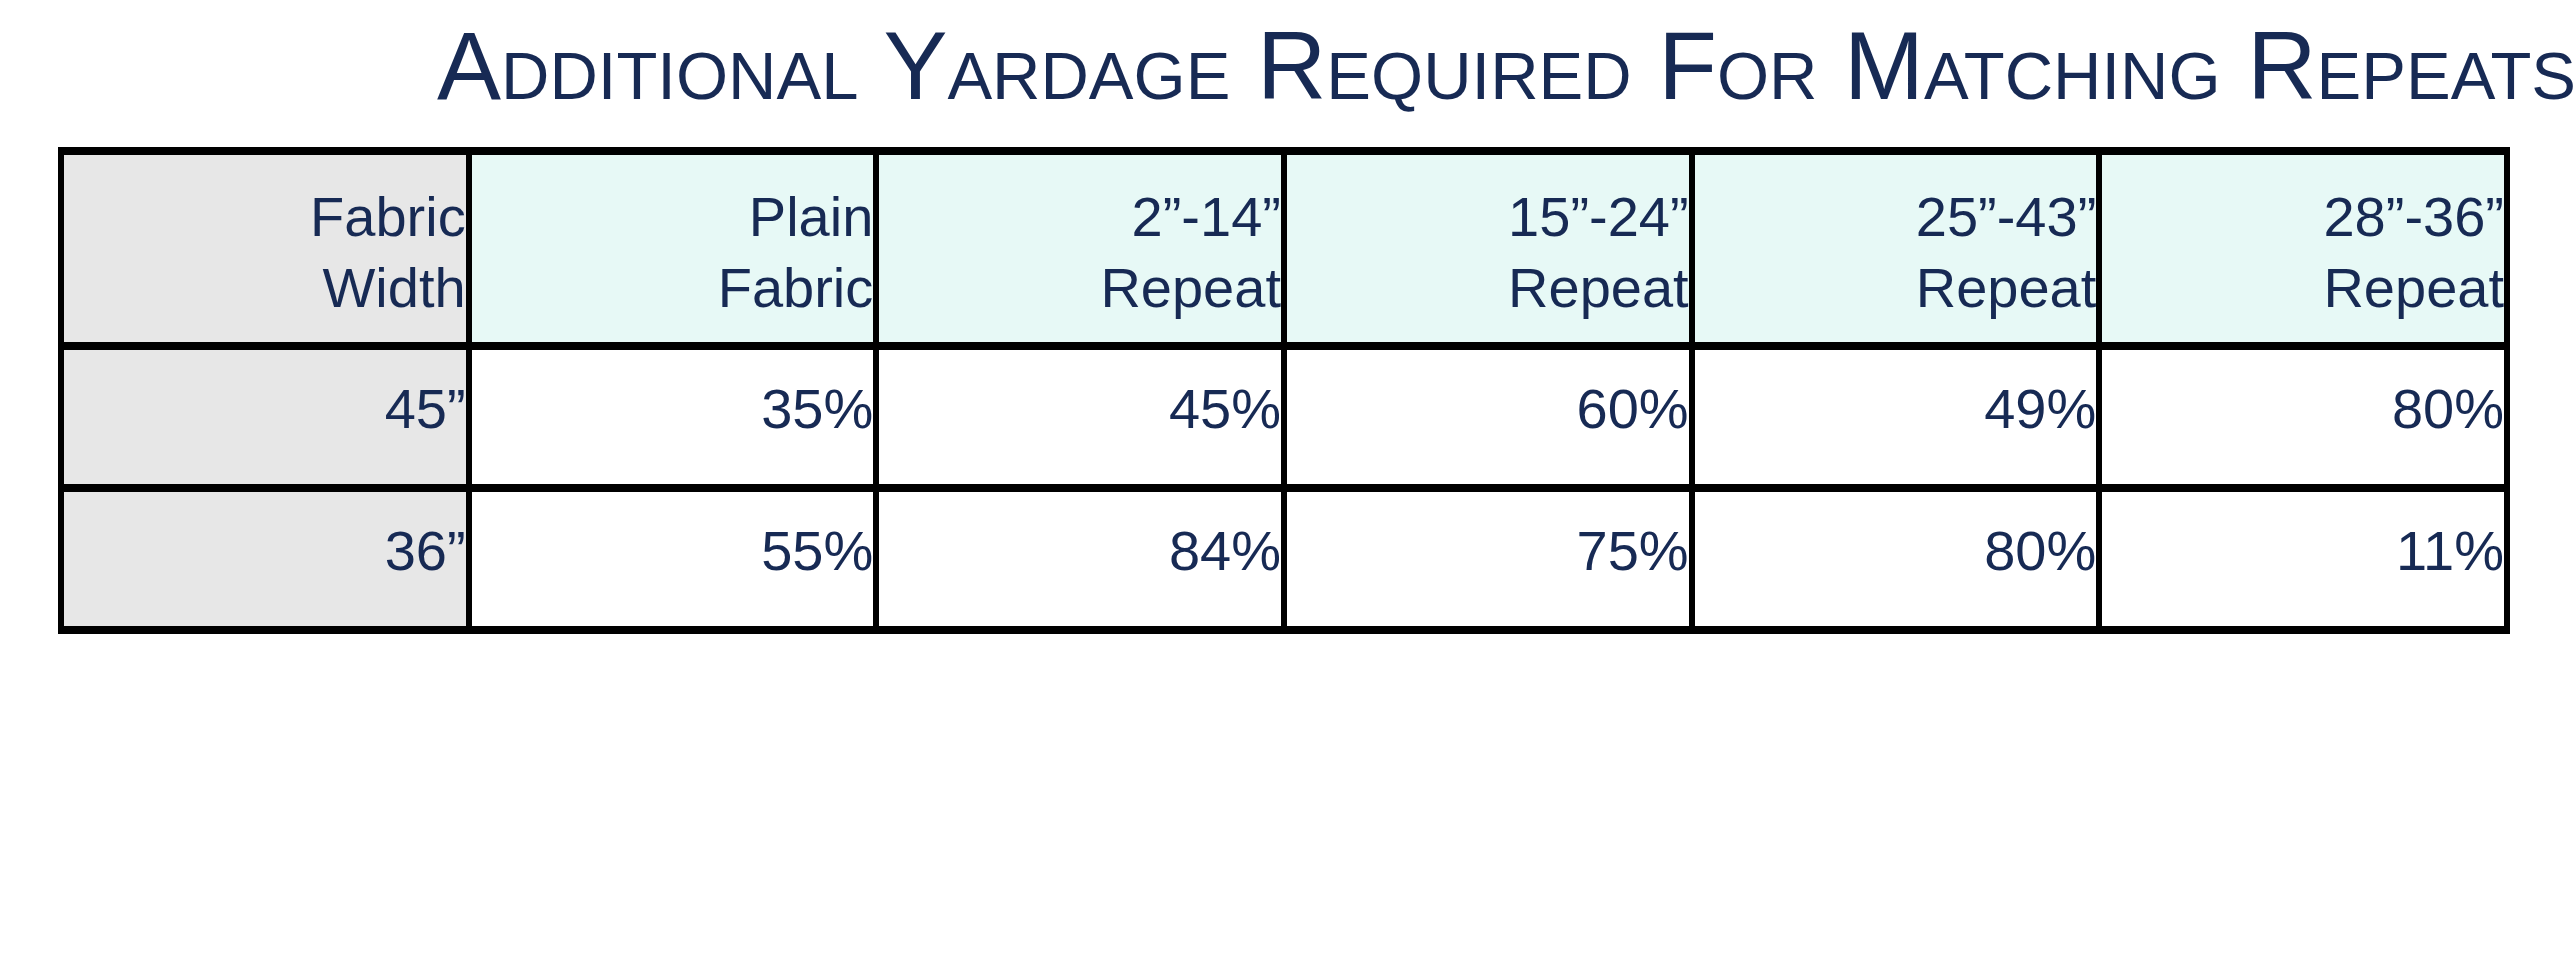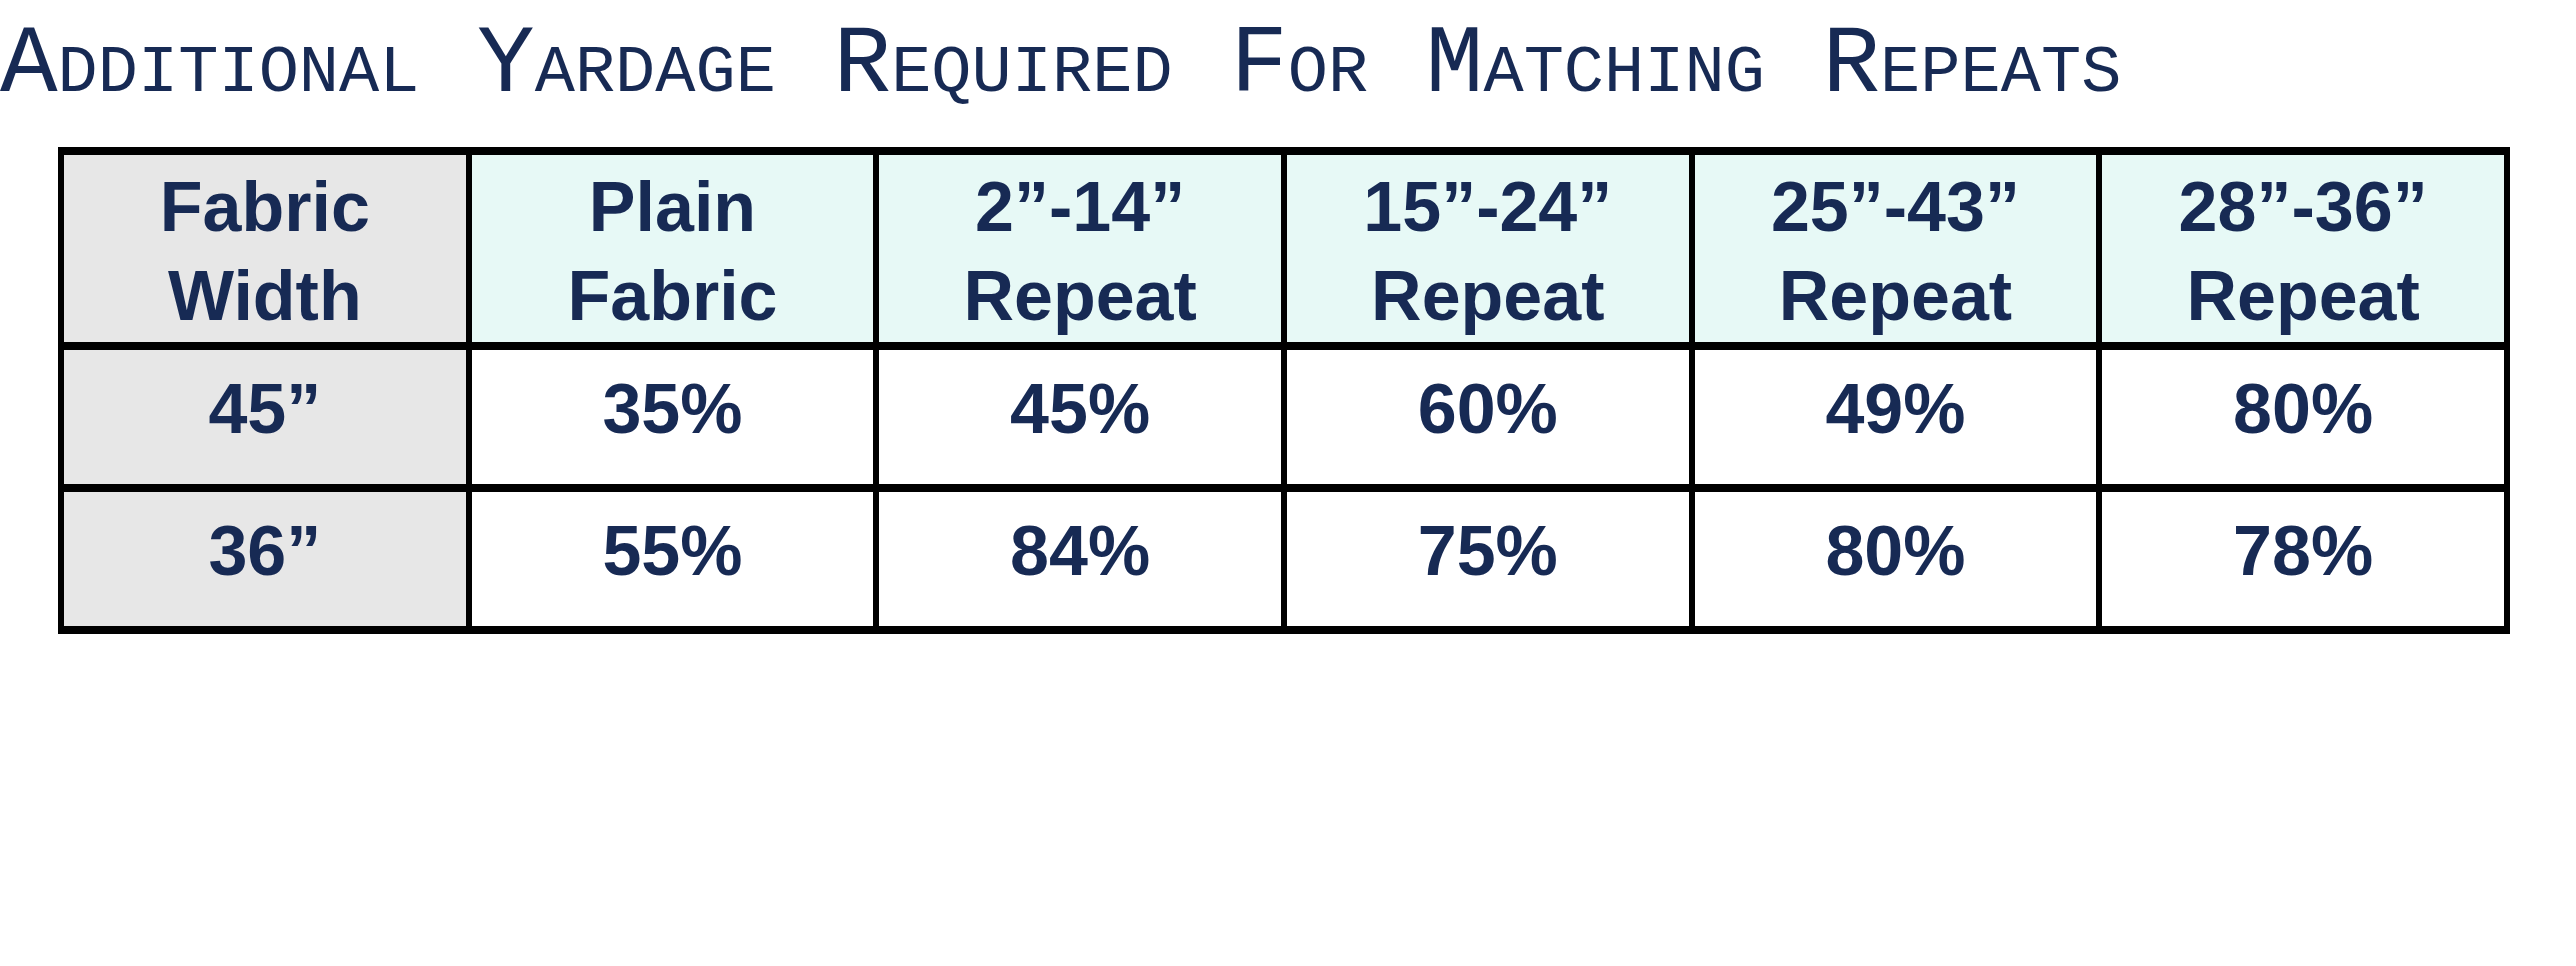--- a/index.html
+++ b/index.html
@@ -13,45 +13,44 @@
   html,body{margin:0;padding:0;}
   body{
     width:2576px;height:966px;
     background:var(--pagebg);
     font-family:"Liberation Sans", sans-serif;
     overflow:hidden;
   }
   .page{box-sizing:border-box;width:2576px;height:966px;}
   h1.title{
     margin:10.8px 0 0 0;
-    text-align:left;
+    text-align:right;
     font-size:96px;
     line-height:1.15;
     font-weight:400;
     font-variant:small-caps;
     letter-spacing:0px;
     color:var(--text);
     white-space:nowrap;
-    font-family:Liberation Mono, monospace;
   }
   table.yardage{
     margin:26px 0 0 58px;
     width:2452px;
     table-layout:fixed;
     border-collapse:collapse;
   }
   .yardage th, .yardage td{
     border-style:solid;
     border-color:var(--border);
     border-width:8.5px 6.2px;
-    text-align:center;
+    text-align:right;
     vertical-align:middle;
     color:var(--text);
-    font-size:70px;
-    font-weight:700;
+    font-size:56px;
+    font-weight:400;
     padding:0;
     overflow:hidden;
   }
   .yardage thead tr{height:195px;}
   .yardage thead th{
     background:var(--cyan);
     line-height:1.27;
     white-space:pre-line;
     padding-top:6.2px;
   }
@@ -94,18 +93,18 @@
           <td>60%</td>
           <td>49%</td>
           <td>80%</td>
         </tr>
         <tr>
           <td class="rowhead">36”</td>
           <td>55%</td>
           <td>84%</td>
           <td>75%</td>
           <td>80%</td>
-          <td>78%</td>
+          <td>11%</td>
         </tr>
       </tbody>
   </table>
 </div>
 
 
 </body></html>

